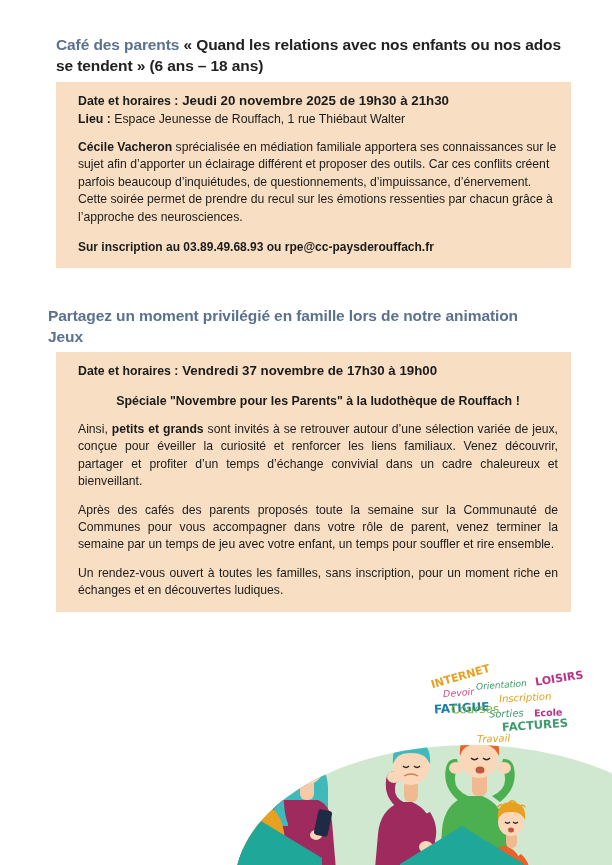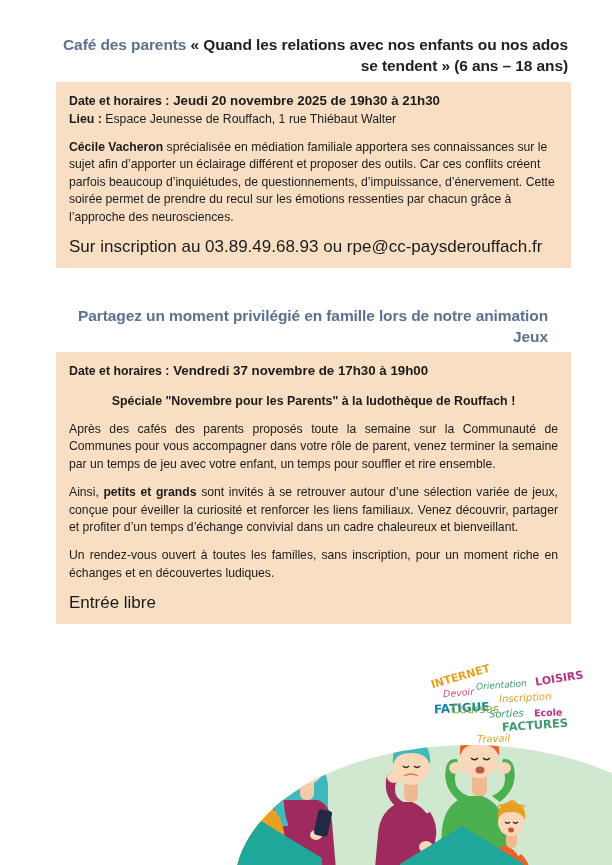--- a/index.html
+++ b/index.html
@@ -21,31 +21,30 @@
     overflow: hidden;
   }
 
   
   .section-heading {
     font-size: 15.5px;
     line-height: 21px;
     font-weight: bold;
     color: #212121;
     letter-spacing: -0.1px;
-    text-align: right;
   }
   .heading-accent {
     color: #5b7190;
   }
 
   
   .panel {
     background: #f8dfc4;
     box-sizing: border-box;
-    padding: 10px 13px 12px 13px;
+    padding: 10px 13px 12px 22px;
   }
 
   .panel p {
     margin: 0;
     color: #1b1b1b;
   }
 
   .meta-line {
     font-size: 12.3px;
     line-height: 18px;
@@ -72,22 +71,22 @@
   .center-bold {
     text-align: center;
     font-weight: bold;
     font-size: 12.4px;
     line-height: 18px;
     margin-top: 12px !important;
     color: #111;
   }
 
   .bold-line {
-    font-weight: normal;
-    font-size: 17px;
+    font-weight: bold;
+    font-size: 12px;
     line-height: 18px;
     margin-top: 12px !important;
     color: #111;
   }
 
   
   #heading-1 {
     position: absolute;
     left: 56px;
     top: 34px;
@@ -155,26 +154,25 @@
     <p class="bold-line">Sur inscription au 03.89.49.68.93 ou rpe@cc-paysderouffach.fr</p>
   </div>
 
   <div id="heading-2" class="section-heading heading-accent">Partagez un moment privilégié en famille lors de notre animation Jeux</div>
 
   <div id="panel-2" class="panel">
     <p class="meta-line">
       <span class="meta-label">Date et horaires :</span><span class="meta-strong"> Vendredi 37 novembre de 17h30 à 19h00</span>
     </p>
     <p class="center-bold">Spéciale "Novembre pour les Parents" à la ludothèque de Rouffach !</p>
-    <p class="body-para justify">Après des cafés des parents proposés toute la semaine sur la Communauté de Communes pour vous accompagner dans votre rôle de parent, venez terminer la semaine par un temps de jeu avec votre enfant, un temps pour souffler et rire ensemble.</p>
     <p class="body-para justify">
       <span>Ainsi, </span><b>petits et grands</b><span> sont invités à se retrouver autour d’une sélection variée de jeux, conçue pour éveiller la curiosité et renforcer les liens familiaux. Venez découvrir, partager et profiter d’un temps d’échange convivial dans un cadre chaleureux et bienveillant.</span>
     </p>
+    <p class="body-para justify">Après des cafés des parents proposés toute la semaine sur la Communauté de Communes pour vous accompagner dans votre rôle de parent, venez terminer la semaine par un temps de jeu avec votre enfant, un temps pour souffler et rire ensemble.</p>
     <p class="body-para justify">Un rendez-vous ouvert à toutes les familles, sans inscription, pour un moment riche en échanges et en découvertes ludiques.</p>
-    <p class="bold-line">Entrée libre</p>
   </div>
 
   <svg id="artwork" viewBox="0 0 612 215" xmlns="http://www.w3.org/2000/svg">
     <defs>
       <clipPath id="arcclip">
         <ellipse cx="470" cy="235" rx="235" ry="140"></ellipse>
       </clipPath>
     </defs>
 
     <ellipse cx="470" cy="235" rx="235" ry="140" fill="#cfe8cf"></ellipse>

